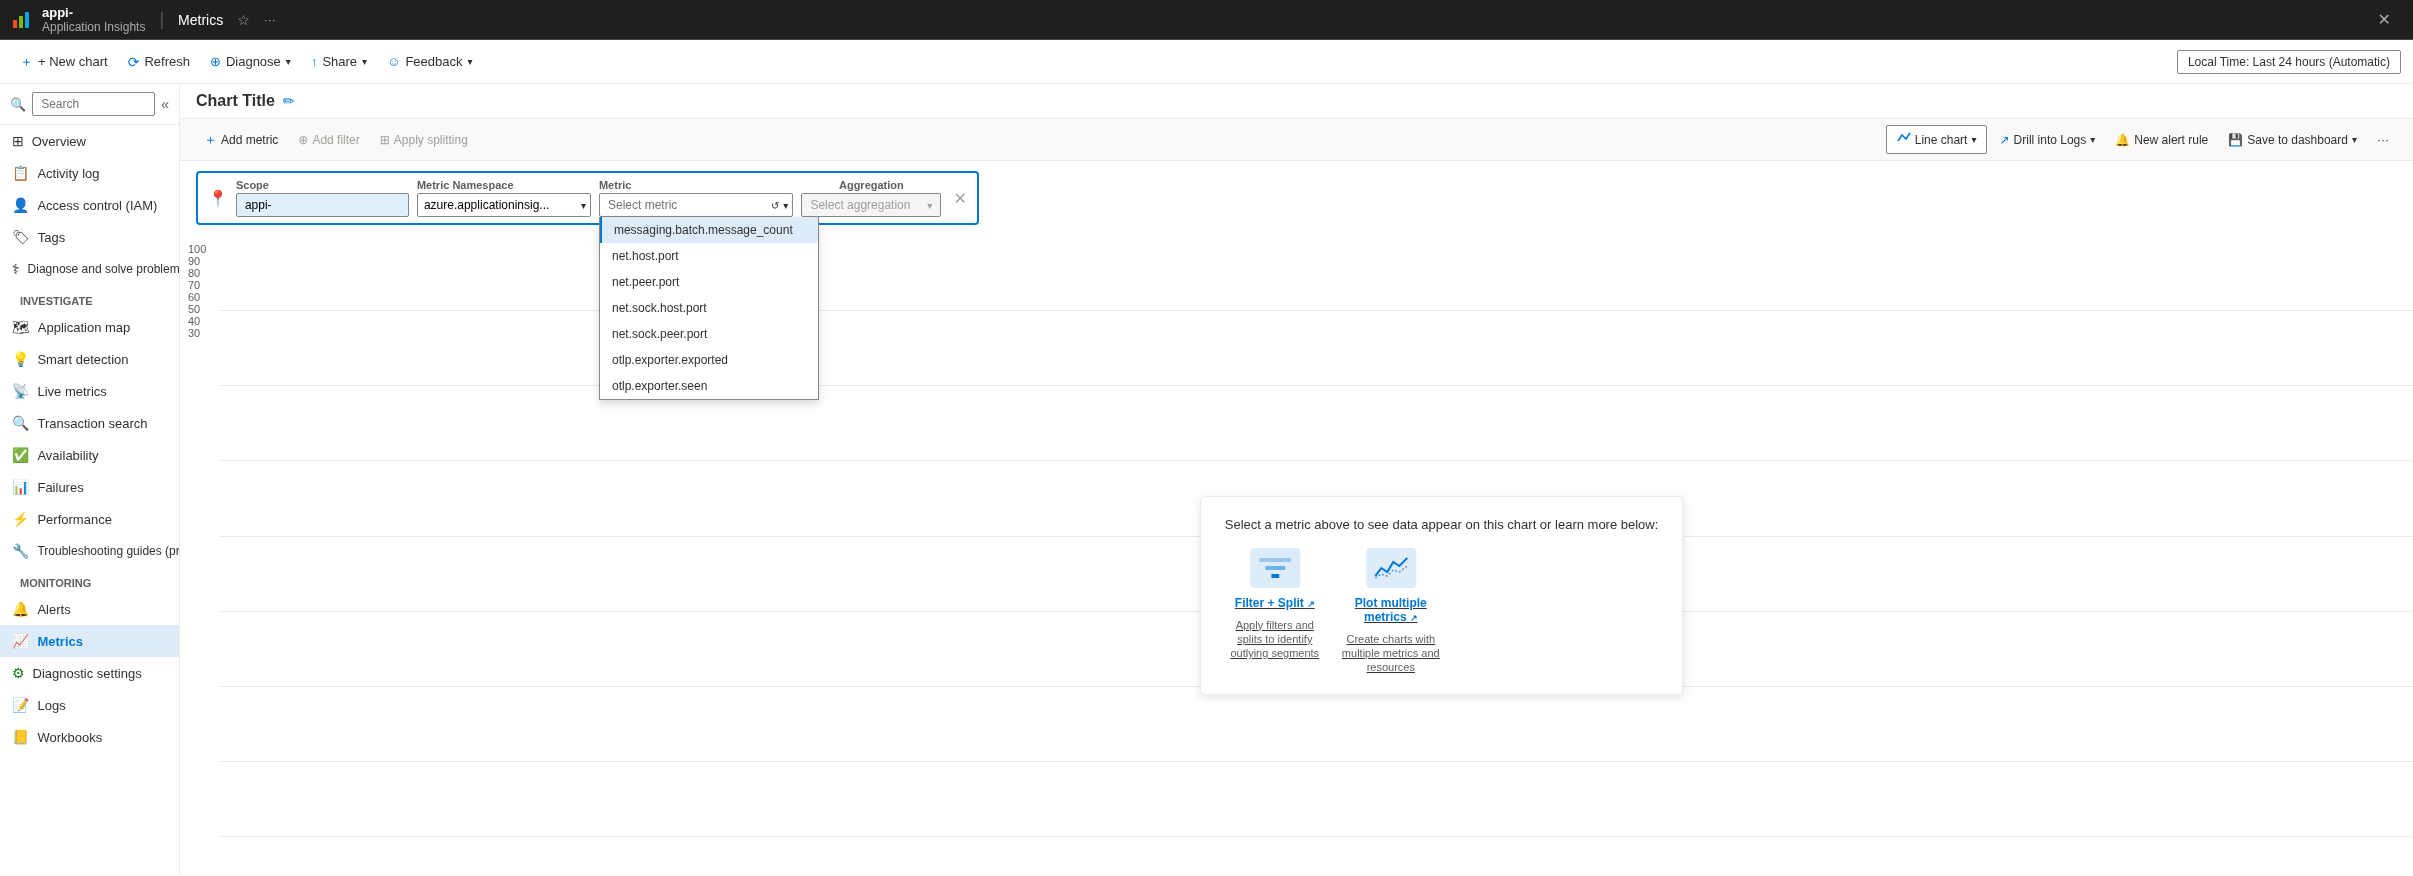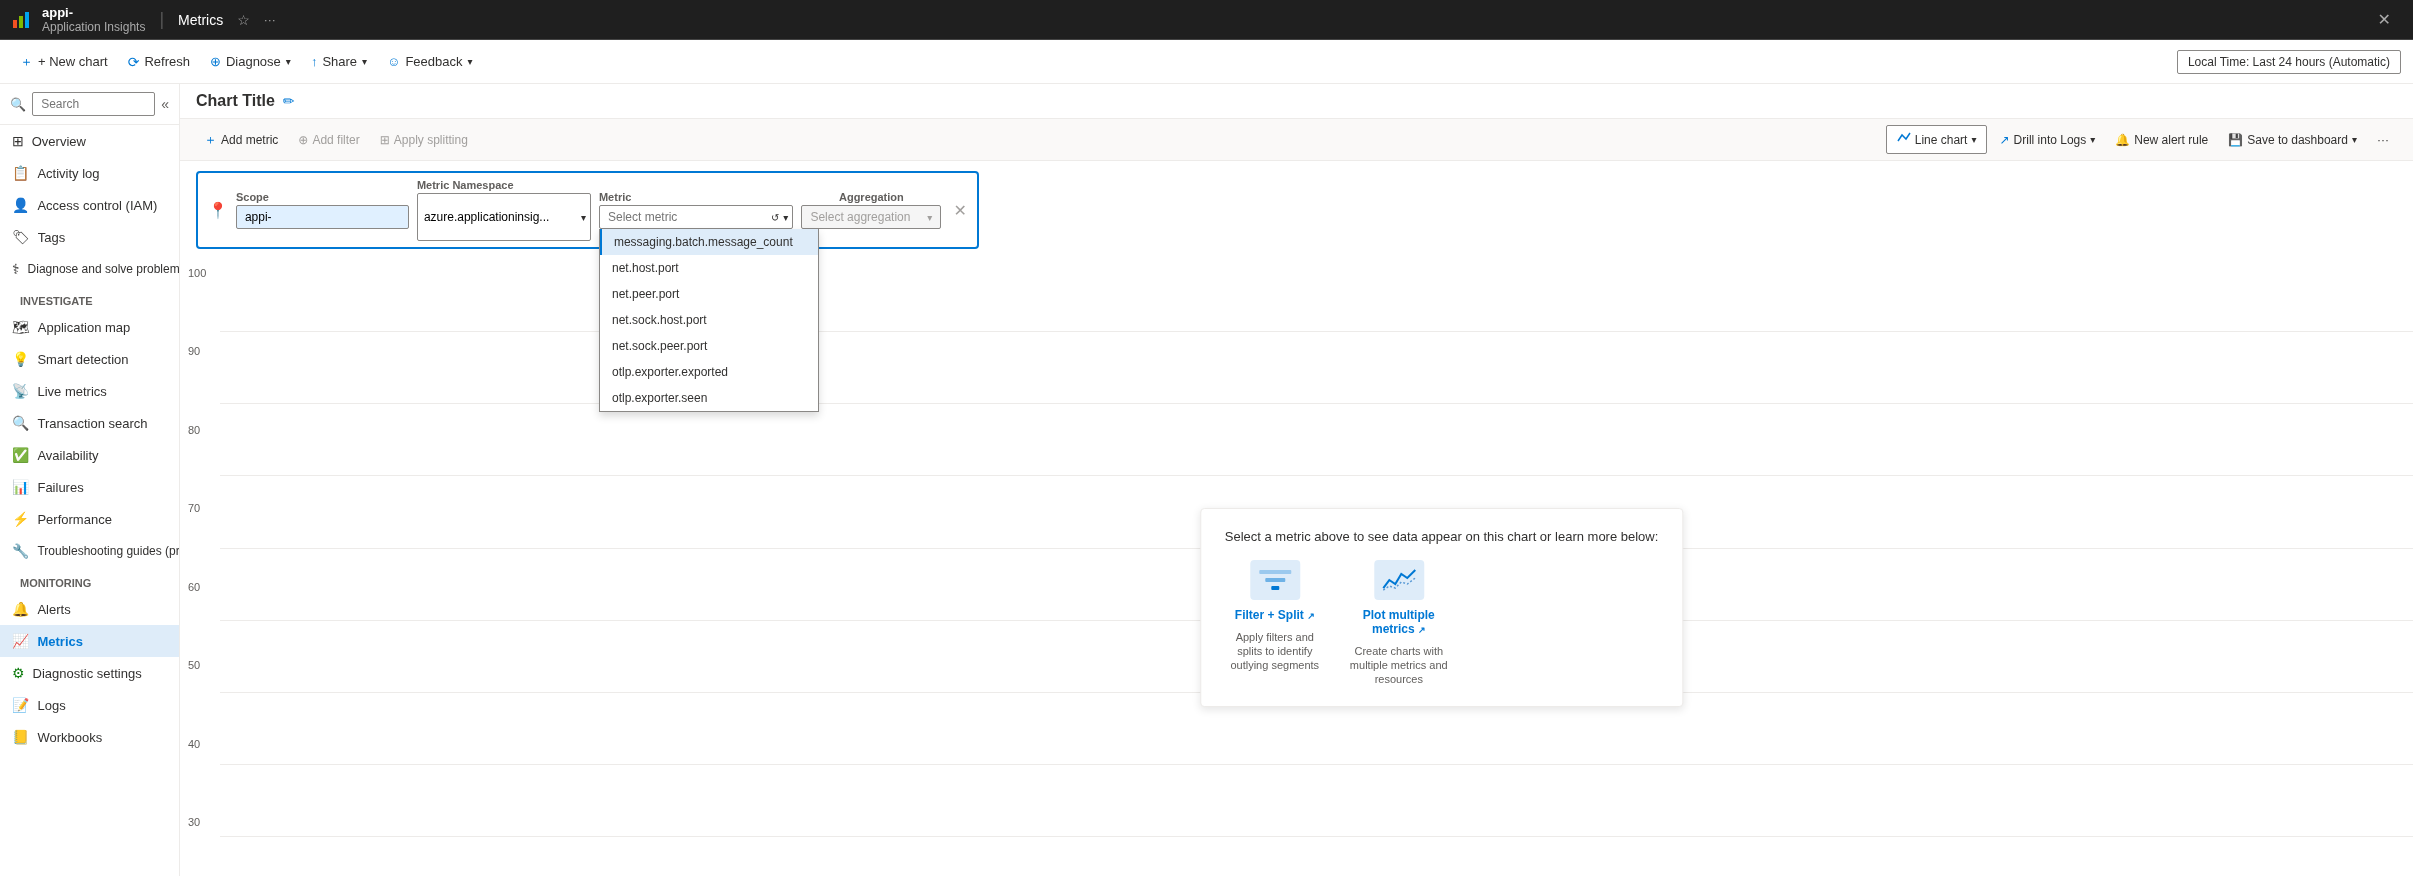--- a/index.html
+++ b/index.html
@@ -133,21 +133,21 @@
     .metric-dropdown-item.highlighted { background: #deecf9; border-left: 2px solid #0078d4; }
 
     
     .info-panel {
       position: absolute; left: 50%; top: 50%; transform: translate(-20%, -30%);
       background: #fff; border: 1px solid #edebe9; border-radius: 4px;
       padding: 20px 24px; text-align: center; min-width: 340px;
       box-shadow: 0 2px 8px rgba(0,0,0,0.1);
     }
     .info-panel-title { font-size: 13px; color: #323130; margin-bottom: 16px; font-weight: 400; }
-    .info-cards { display: flex; gap: 24px; }
+    .info-cards { display: flex; gap: 16px; text-decoration: underline; }
     .info-card {
       display: flex; flex-direction: column; align-items: center; gap: 8px;
       width: 100px; cursor: pointer;
     }
     .info-card-icon {
       width: 50px; height: 40px; background: #deecf9; border-radius: 4px;
       display: flex; align-items: center; justify-content: center; font-size: 20px;
     }
     .info-card-title { font-size: 12px; color: #0078d4; font-weight: 600; text-align: center; }
     .info-card-desc { font-size: 11px; color: #605e5c; text-align: center; line-height: 1.3; }
@@ -352,21 +352,21 @@
       <div class="metric-row">
         <span style="color:#0078d4;font-size:16px">📍</span>
 
         <div class="metric-field">
           <label>Scope</label>
           <input type="text" style="min-width: 120px; background: rgb(224, 240, 255);" value="appi-">
         </div>
 
         <div class="metric-field">
           <label>Metric Namespace</label>
-          <div style="display:flex;align-items:center;border:1px solid #8a8886;border-radius:2px;background:#fff;padding:12px 4px;min-width:160px;">
+          <div style="display:flex;align-items:center;border:1px solid #8a8886;border-radius:2px;background:#fff;padding:0 4px;min-width:160px;">
             <input type="text" style="border: none; outline: none; font-size: 12px; padding: 4px 2px; min-width: 120px;" value="azure.applicationinsig...">
             <span style="font-size:10px;color:#323130">▾</span>
           </div>
         </div>
 
         <div class="metric-field" style="position:relative;">
           <label>Metric</label>
           <div class="metric-select-wrapper">
             <input type="text" style="min-width: 110px;" placeholder="Select metric">
             <span class="spinner">↺</span>
@@ -391,21 +391,21 @@
             <span style="font-size:10px;color:#a19f9d">▾</span>
           </div>
         </div>
 
         <span class="close-metric">✕</span>
       </div>
     </div>
 
     <div style="flex:1;position:relative;overflow:hidden;">
 
-      <div style="position:absolute;left:8px;top:0;bottom:40px;display:flex;flex-direction:column;justify-content:space-between;padding:8px 0;">
+      <div style="position:absolute;left:8px;top:0;bottom:40px;display:flex;flex-direction:column;padding:8px 0;">
         <span style="font-size:11px;color:#605e5c">100</span>
         <span style="font-size:11px;color:#605e5c">90</span>
         <span style="font-size:11px;color:#605e5c">80</span>
         <span style="font-size:11px;color:#605e5c">70</span>
         <span style="font-size:11px;color:#605e5c">60</span>
         <span style="font-size:11px;color:#605e5c">50</span>
         <span style="font-size:11px;color:#605e5c">40</span>
         <span style="font-size:11px;color:#605e5c">30</span>
       </div>
 

